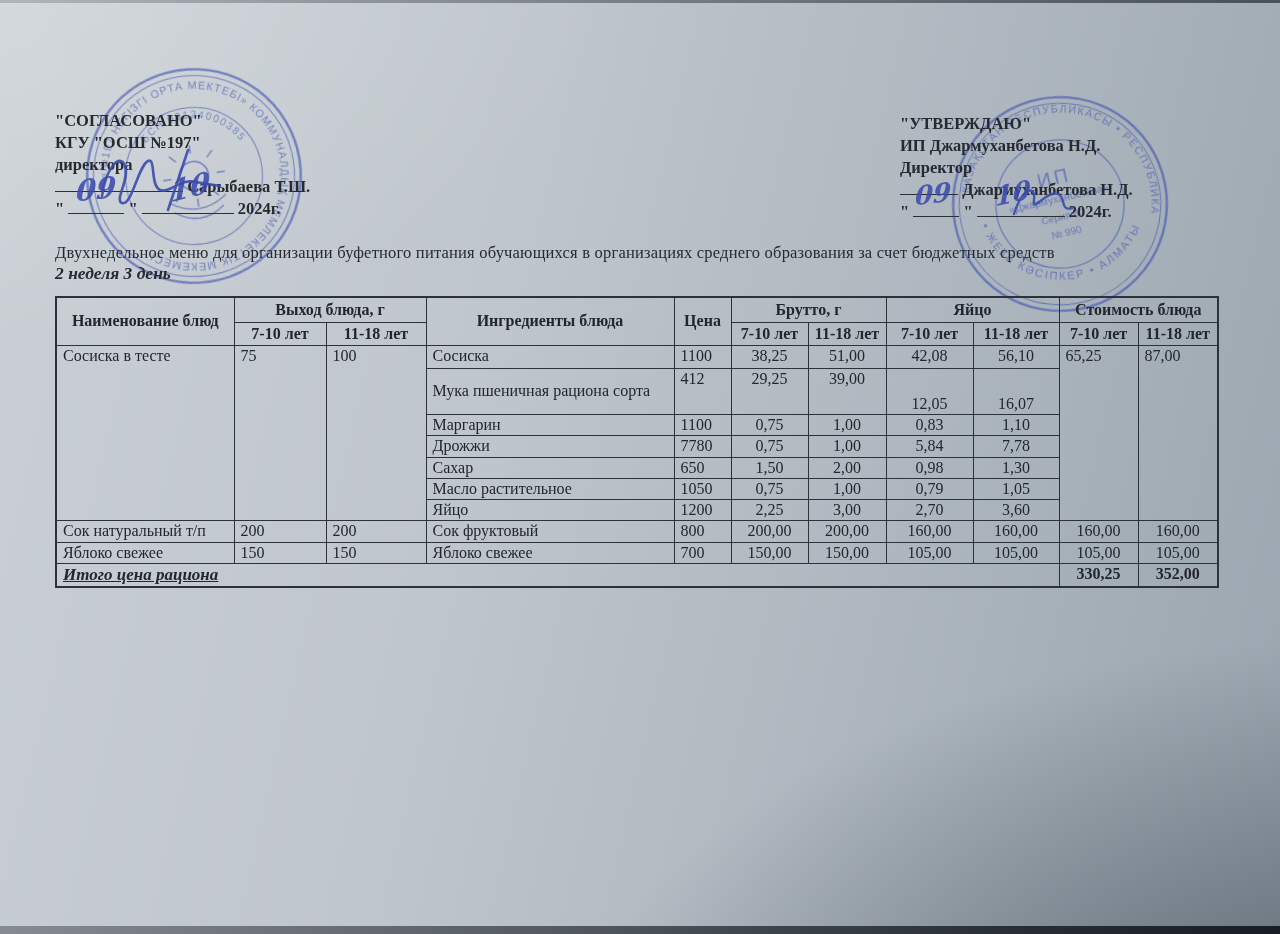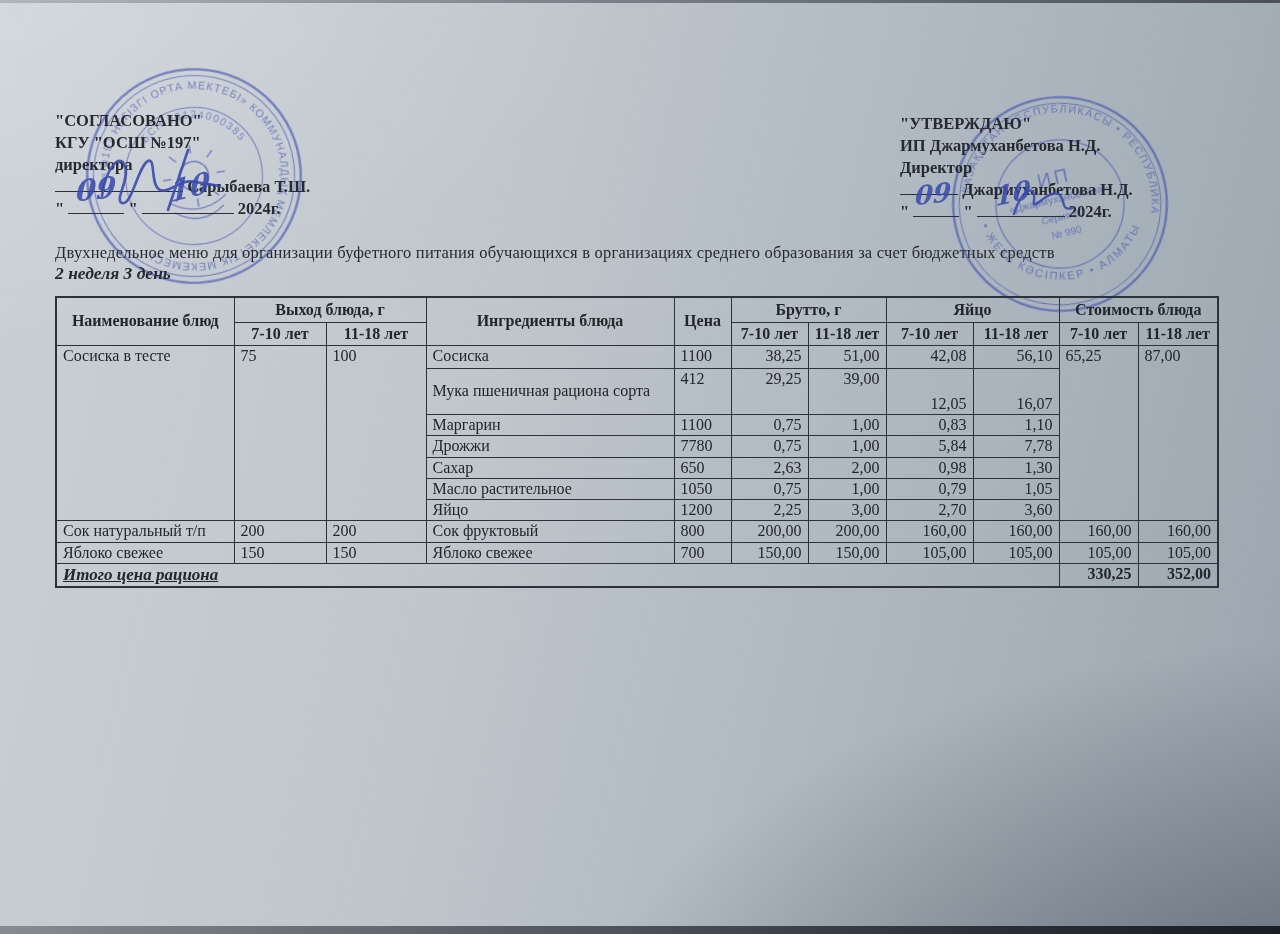--- a/index.html
+++ b/index.html
@@ -35,21 +35,21 @@
   .sig{position:absolute;opacity:0.9;}
   .sig-left{left:92px;top:146px;}
   .sig-right{left:1008px;top:178px;}
 
   table.menu{position:absolute;left:55px;top:296px;width:1162px;border-collapse:collapse;table-layout:fixed;font-size:16px;color:#22262d;}
   table.menu th,table.menu td{border:1px solid #2c313a;padding:1px 6px;overflow:hidden;}
   table.menu{border:2px solid #2c313a;}
   table.menu th{font-weight:bold;text-align:center;padding:1px 2px;}
   td.l{text-align:left;vertical-align:top;}
   td.c{text-align:left;vertical-align:top;}
-  td.r{text-align:right;vertical-align:top;padding-right:8px;}
+  td.r{text-align:center;vertical-align:top;padding-right:8px;}
   td.vb{vertical-align:bottom;}
   td.vt{vertical-align:top;}
   tr.total td{font-weight:bold;}
   td.total-label{font-style:italic;text-align:left;font-size:17px;text-decoration:underline;}
 </style>
 </head>
 <body>
 
 <div class="page">
   <div class="edge-top"></div>
@@ -226,21 +226,21 @@
         <td class="l">Дрожжи</td>
         <td class="c">7780</td>
         <td class="r">0,75</td>
         <td class="r">1,00</td>
         <td class="r">5,84</td>
         <td class="r">7,78</td>
       </tr>
       <tr style="height:21px;">
         <td class="l">Сахар</td>
         <td class="c">650</td>
-        <td class="r">2,63</td>
+        <td class="r">1,50</td>
         <td class="r">2,00</td>
         <td class="r">0,98</td>
         <td class="r">1,30</td>
       </tr>
       <tr style="height:21px;">
         <td class="l">Масло растительное</td>
         <td class="c">1050</td>
         <td class="r">0,75</td>
         <td class="r">1,00</td>
         <td class="r">0,79</td>

